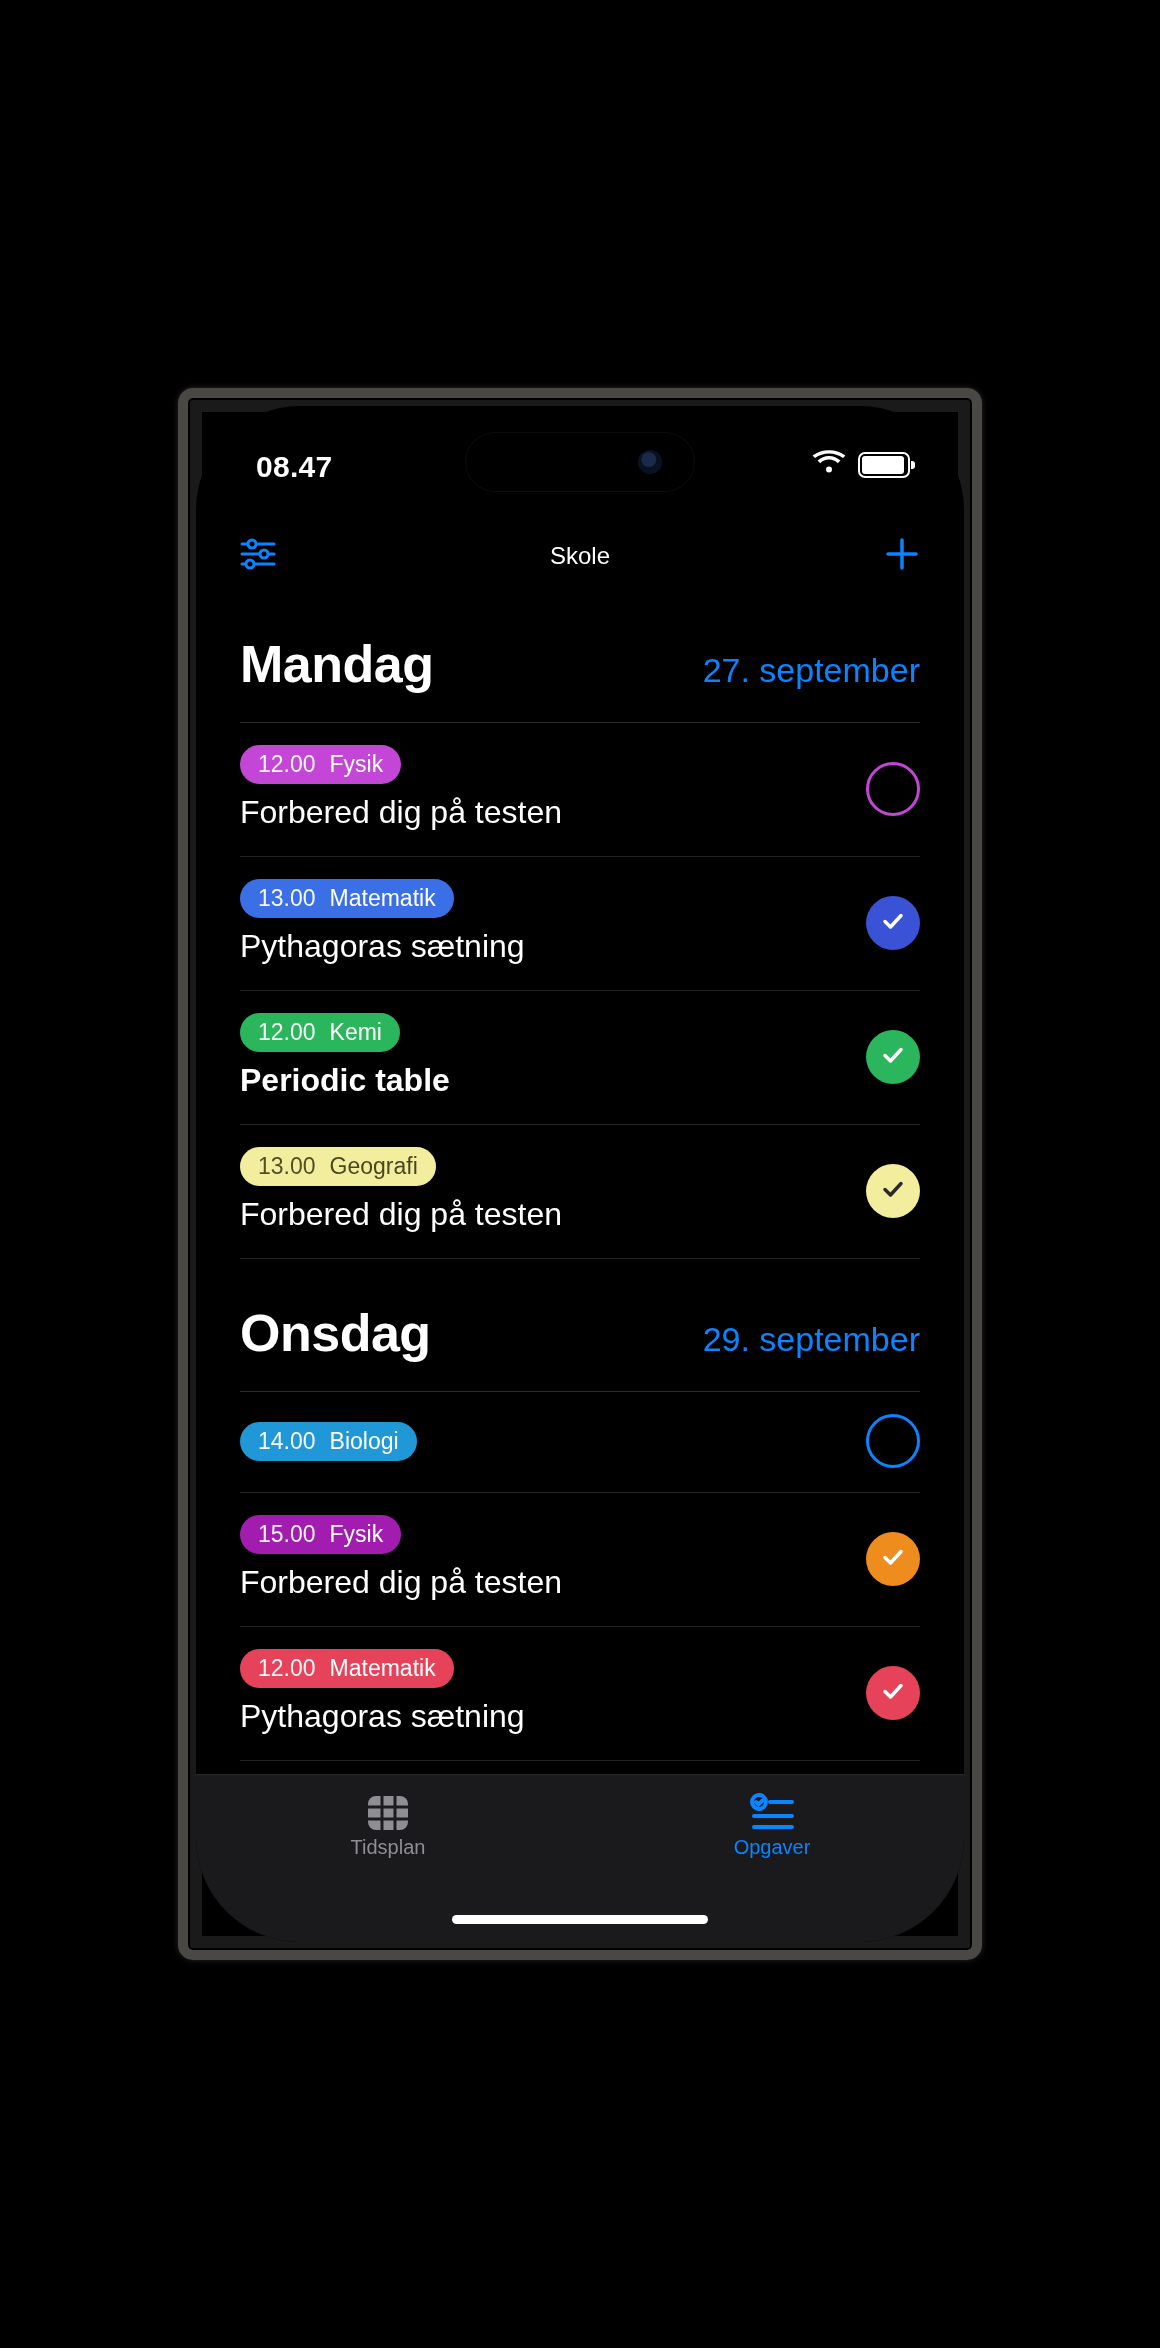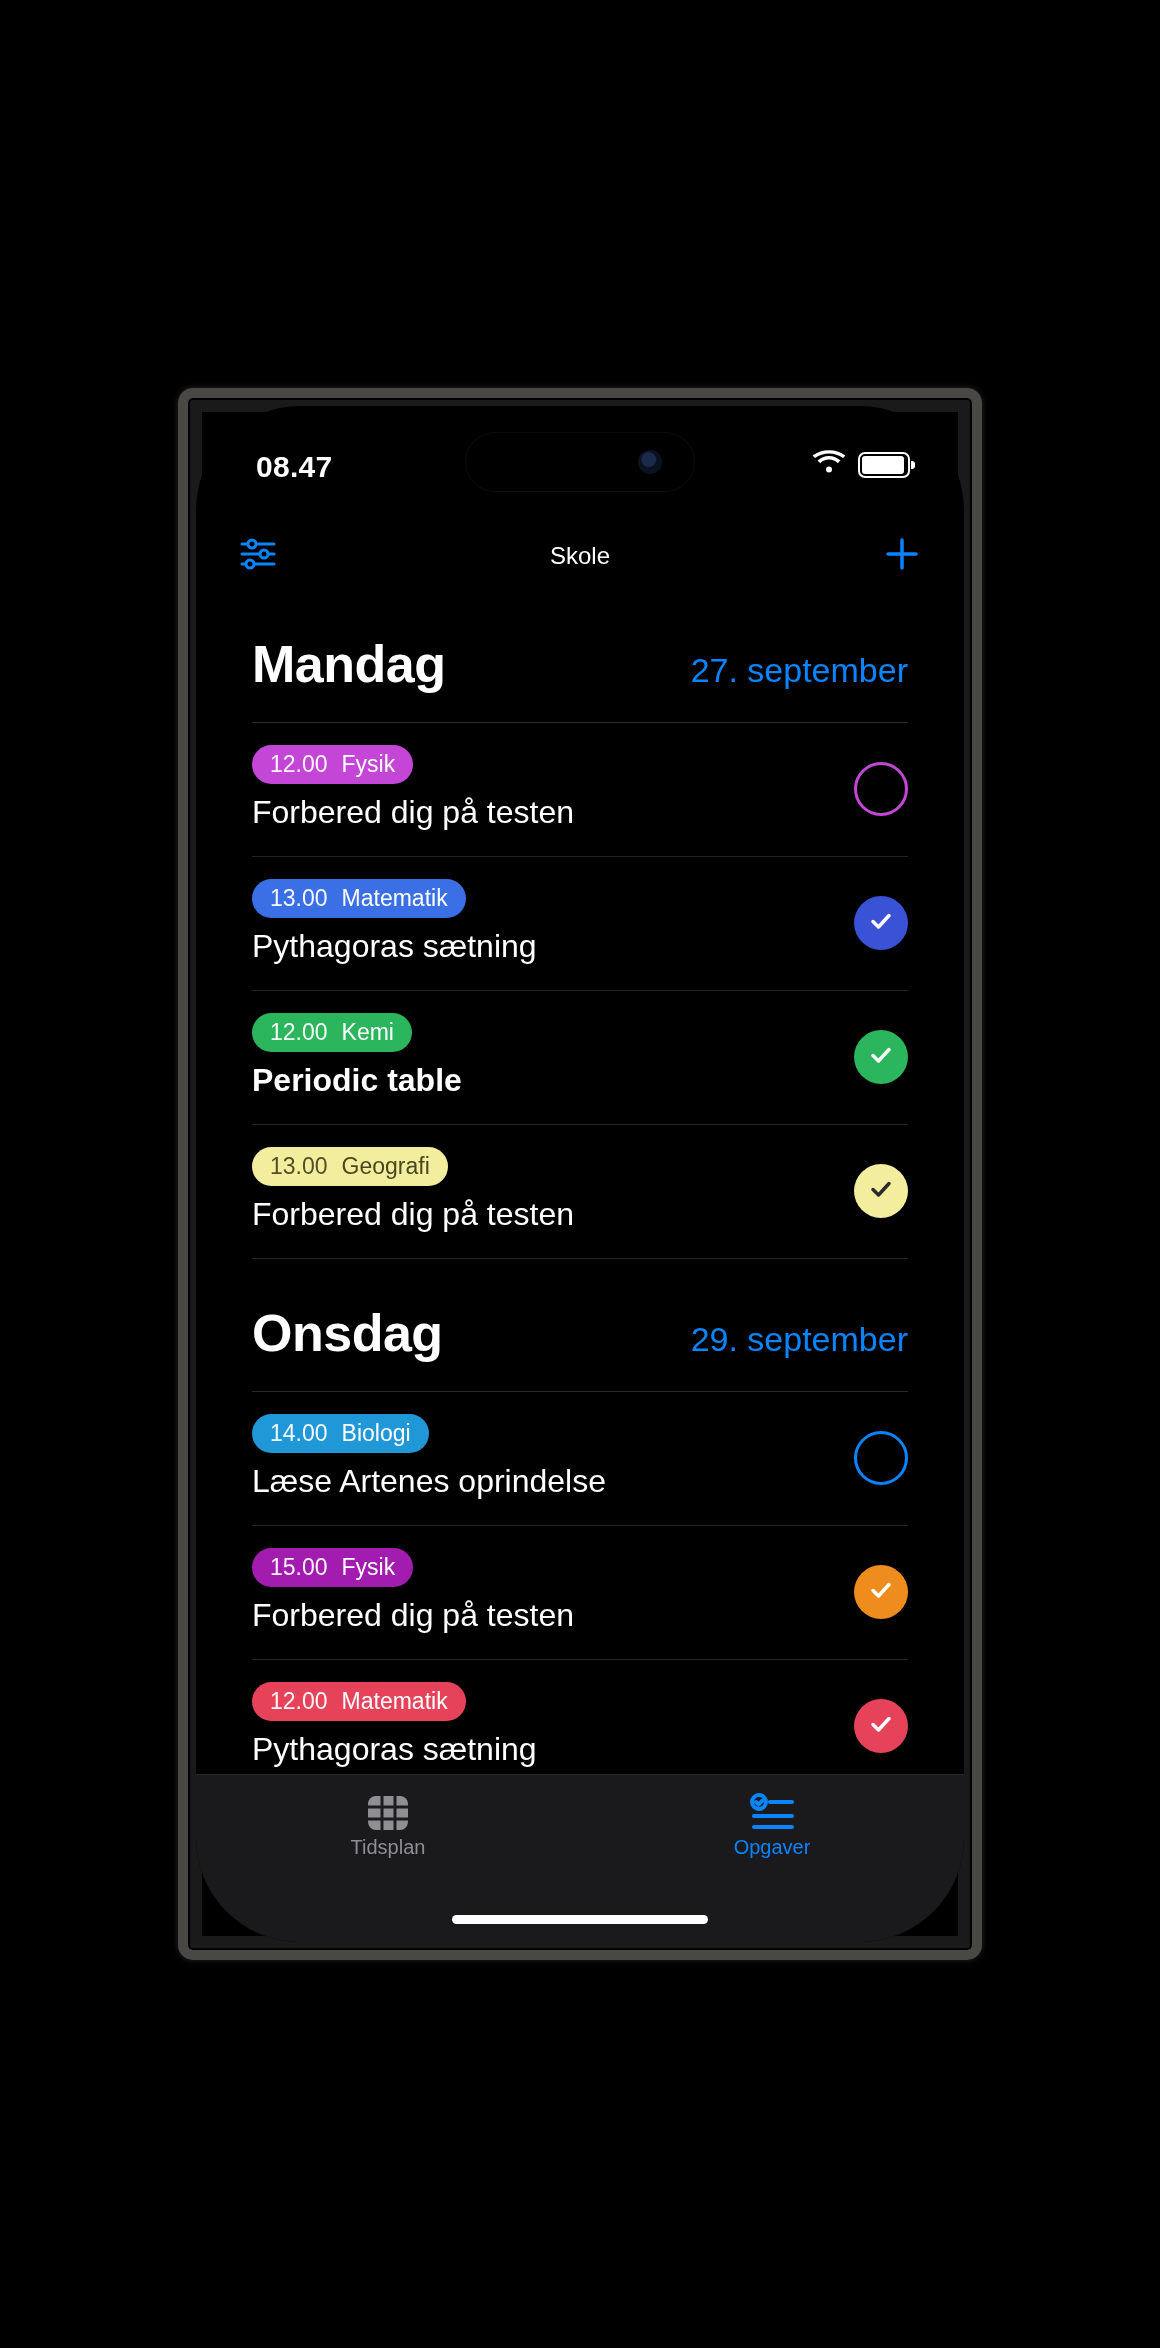--- a/index.html
+++ b/index.html
@@ -120,21 +120,21 @@
     color: #0a84ff;
     cursor: pointer;
   }
   .nav-btn svg { width: 40px; height: 40px; }
 
   
   .content {
     position: absolute;
     top: 192px; bottom: 170px;
     left: 0; right: 0;
-    padding: 0 56px;
+    padding: 0 44px;
     overflow: hidden;
   }
 
   .section-header {
     display: flex;
     align-items: baseline;
     justify-content: space-between;
     padding: 44px 0 28px;
   }
   .section-header.first { padding-top: 36px; }
@@ -326,21 +326,20 @@
           <div class="day-name">Onsdag</div>
           <div class="day-date">29. september</div>
         </div>
         <div class="sect-divider"></div>
         <div class="task">
           <div class="task-main">
             <div class="pill" style="background: rgb(32, 151, 214); color: rgb(255, 255, 255);">
               <span class="time">14.00</span>
               <span>Biologi</span>
             </div>
-            <div class="task-title">Læse Artenes oprindelse</div>
           </div>
           <div class="check ring" style="border-color: rgb(10, 132, 255);"></div>
         </div>
         <div class="item-divider"></div>
         <div class="task">
           <div class="task-main">
             <div class="pill" style="background: #a21caf; color: rgb(255, 255, 255);">
               <span class="time">15.00</span>
               <span>Fysik</span>
             </div>

